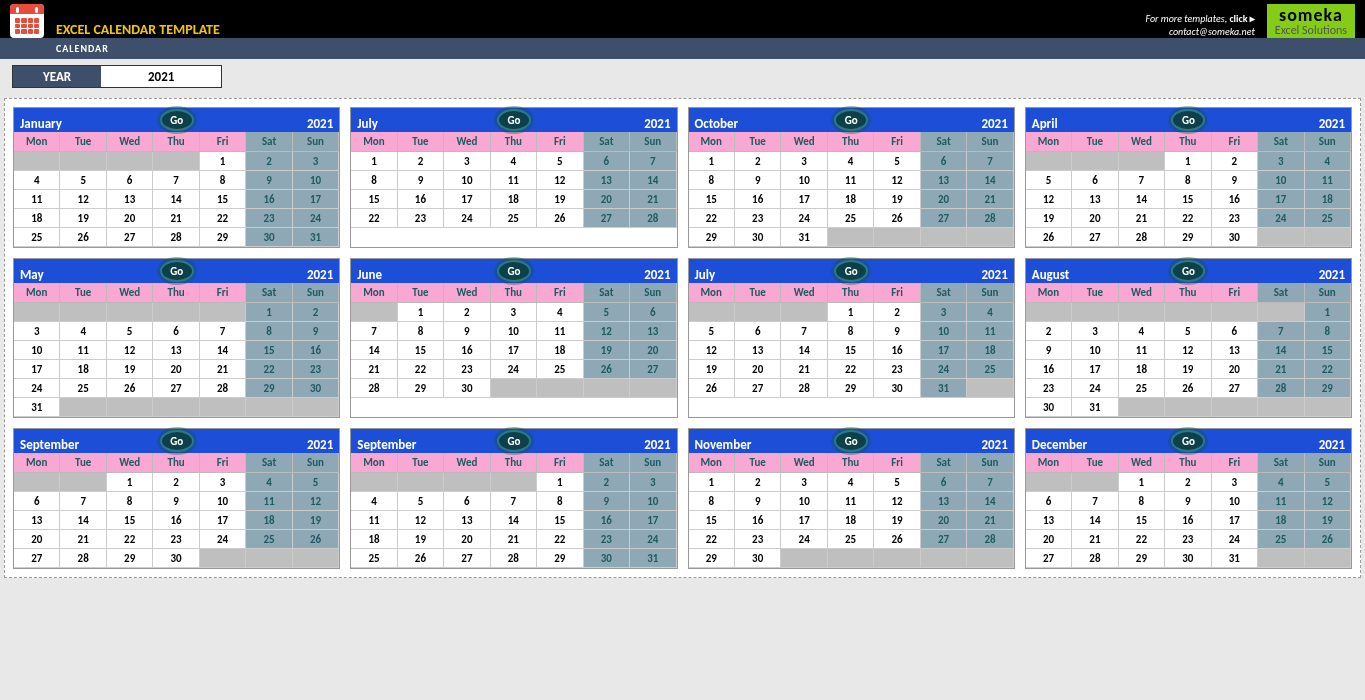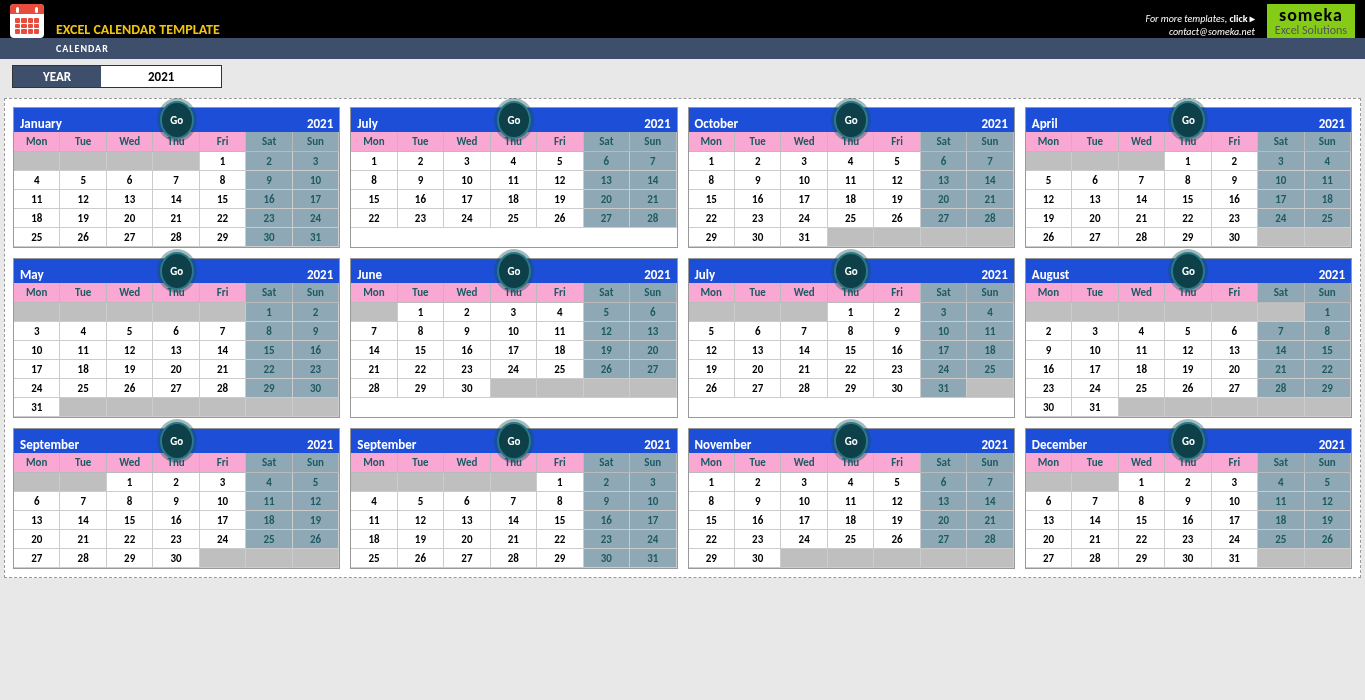--- a/index.html
+++ b/index.html
@@ -18,21 +18,21 @@
 .logo .sm{font-size:12px;color:#555}
 .subbar{background:#3d4f6b;color:#fff;font-weight:bold;padding:4px 56px;font-size:10px;letter-spacing:1px}
 .controls{display:flex;align-items:center;gap:12px;padding:6px 12px;background:#e8e8e8}
 .ctrl{display:flex;border:1px solid #333}
 .ctrl .lbl{background:#3d4f6b;color:#fff;font-weight:bold;padding:3px 30px;font-size:13px}
 .ctrl .val{background:#fff;padding:3px 30px;font-weight:bold;font-size:13px;min-width:120px;text-align:center}
 .sheet{background:#fff;margin:4px;border:1px dashed #999;padding:8px}
 .grid{display:grid;grid-template-columns:repeat(4,1fr);gap:10px}
 .month{border:1px solid #999}
 .mhdr{background:#1d4ed8;color:#fff;display:flex;align-items:flex-start;padding:8px 6px;font-weight:bold;font-size:13px;position:relative;height:24px}
-.go{position:absolute;left:50%;top:50%;transform:translate(-50%,-50%);background:#0d4048;border:2px solid #2a7a85;border-radius:50%;width:34px;height:38px;display:flex;align-items:center;justify-content:center;font-size:11px;cursor:pointer;box-shadow:0 0 0 3px rgba(20,80,90,.4)}
+.go{position:absolute;left:50%;top:50%;transform:translate(-50%,-50%);background:#0d4048;border:2px solid #2a7a85;border-radius:50%;width:34px;height:22px;display:flex;align-items:center;justify-content:center;font-size:11px;cursor:pointer;box-shadow:0 0 0 3px rgba(20,80,90,.4)}
 .myear{margin-left:auto}
 .dhdr{display:grid;grid-template-columns:repeat(7,1fr);background:#f9a8d4}
 .dhdr div{text-align:center;font-size:11px;font-weight:bold;color:#1d5a63;padding:3px 0;border-right:1px solid #bbb;border-bottom:1px solid #bbb}
 .dhdr div:nth-child(n+6){background:#8fa8b5;color:#1d5a63}
 .days{display:grid;grid-template-columns:repeat(7,1fr);grid-auto-rows:19px}
 .days div{text-align:center;font-size:11px;font-weight:bold;border-right:1px solid #ccc;border-bottom:1px solid #ccc;display:flex;align-items:center;justify-content:center;background:#fff}
 .days div.e{background:#bfbfbf}
 .days div.w{background:#8fa8b5;color:#1d5a63}
 .days div.we{background:#bfbfbf}
 </style>

